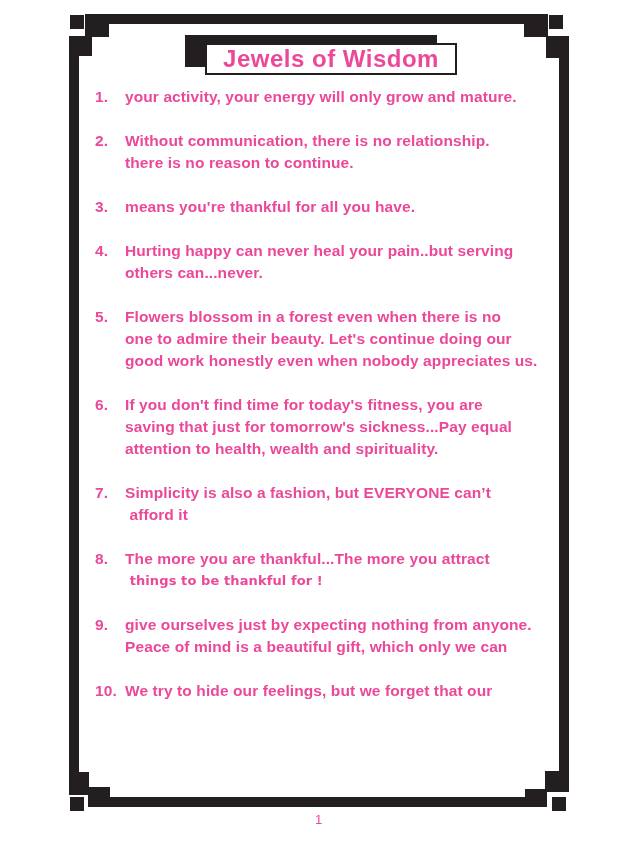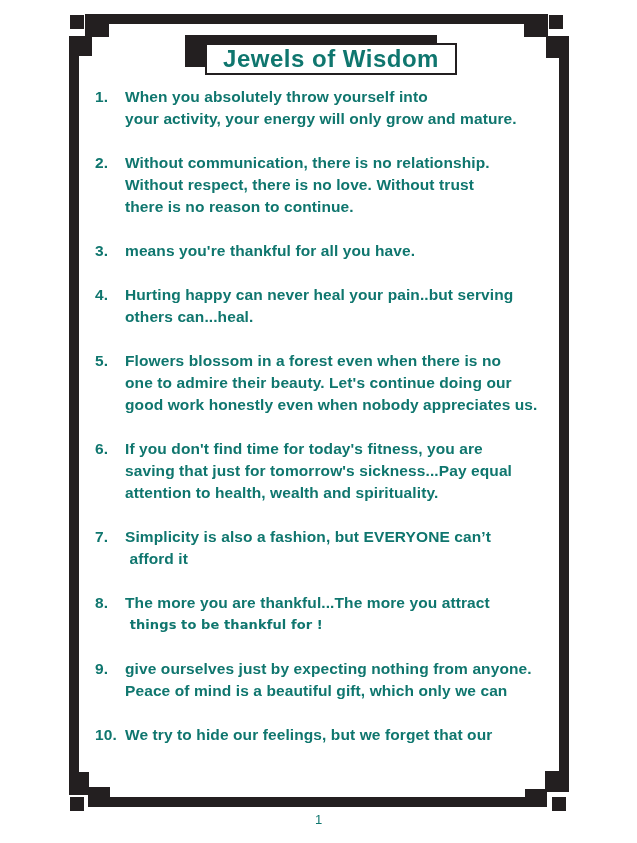--- a/index.html
+++ b/index.html
@@ -2,21 +2,21 @@
 <html><head>
 <meta charset="utf-8">
 <style>
   html, body { margin: 0; padding: 0; background: #ffffff; }
   .page {
     position: relative;
     width: 637px;
     height: 843px;
     background: #ffffff;
     font-family: "Liberation Sans", sans-serif;
-    color: #0f766e;
+    color: #ec4899;
     overflow: hidden;
   }
   .border-svg { position: absolute; left: 0; top: 0; }
 
   
   .title-wrap { position: absolute; left: 205px; top: 43px; width: 252px; height: 32px; }
   .title-shadow { position: absolute; left: -20px; top: -8px; width: 100%; height: 100%; background: #231f20; }
   .title-box {
     position: absolute; inset: 0;
     background: #ffffff;
@@ -94,45 +94,43 @@
     <div class="title-shadow"></div>
     <div class="title-box">
       <h1>Jewels of Wisdom</h1>
     </div>
   </div>
 
   <ol class="quotes">
     <li>
       <span class="num">1.</span>
       <div class="lines">
-        <span class="ln">When you absolutely throw yourself into</span>
         <span class="ln">your activity, your energy will only grow and mature.</span>
         <span class="ln"></span>
       </div>
     </li>
     <li>
       <span class="num">2.</span>
       <div class="lines">
         <span class="ln">Without communication, there is no relationship.</span>
-        <span class="ln">Without respect, there is no love. Without trust</span>
         <span class="ln">there is no reason to continue.</span>
       </div>
     </li>
     <li>
       <span class="num">3.</span>
       <div class="lines">
         <span class="ln">means you're thankful for all you have.</span>
         <span class="ln"></span>
       </div>
     </li>
     <li>
       <span class="num">4.</span>
       <div class="lines">
         <span class="ln">Hurting happy can never heal your pain..but serving</span>
-        <span class="ln">others can...heal.</span>
+        <span class="ln">others can...never.</span>
         <span class="ln"></span>
       </div>
     </li>
     <li>
       <span class="num">5.</span>
       <div class="lines">
         <span class="ln">Flowers blossom in a forest even when there is no</span>
         <span class="ln">one to admire their beauty. Let's continue doing our</span>
         <span class="ln">good work honestly even when nobody appreciates us.</span>
       </div>

